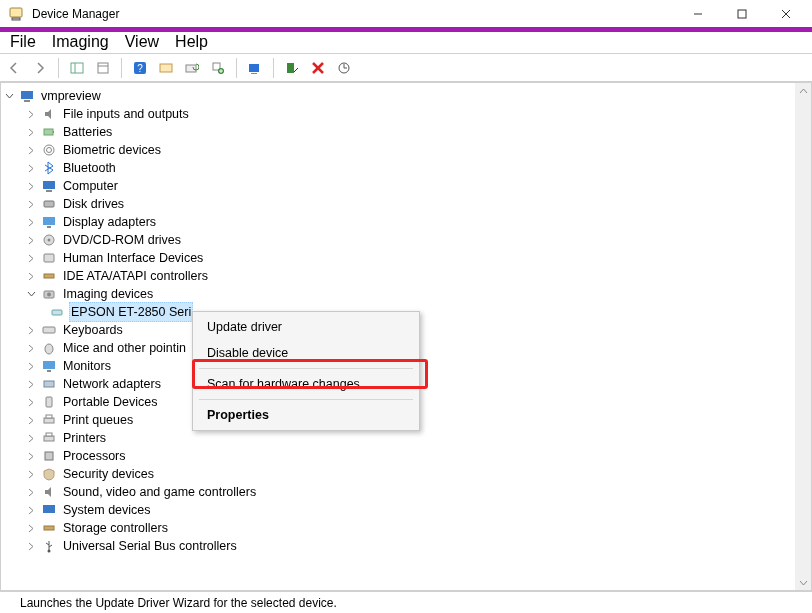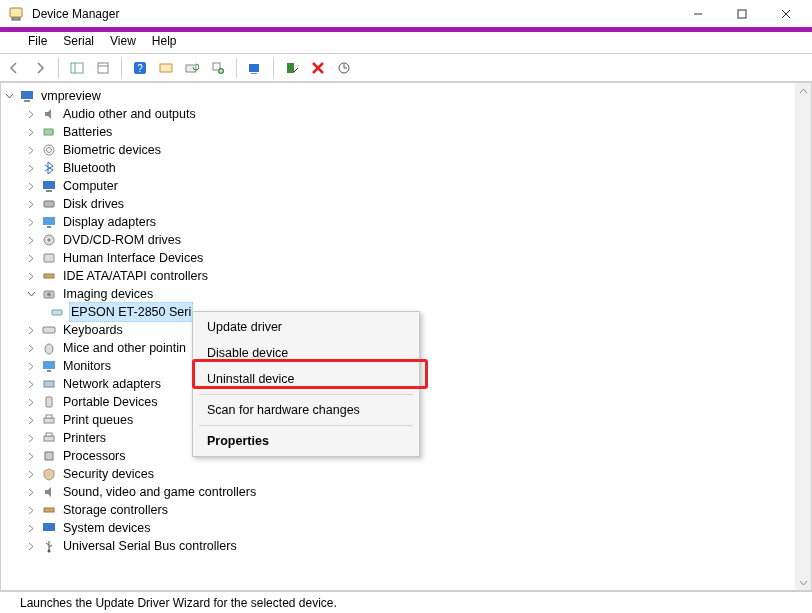--- a/index.html
+++ b/index.html
@@ -4,21 +4,21 @@
 <style>
 * { box-sizing: border-box; margin: 0; padding: 0; font-family: "Segoe UI", Tahoma, sans-serif; }
 html, body { width: 812px; height: 613px; background: #fff; overflow: hidden; }
 
 .titlebar { height: 32px; display: flex; align-items: center; padding: 0 4px 0 8px; border-bottom: 5px solid #a21caf; }
 .titlebar .icon { width: 16px; height: 16px; margin-right: 8px; }
 .titlebar .title { font-size: 12px; flex: 1; }
 .titlebar .ctl { width: 44px; height: 30px; display: flex; align-items: center; justify-content: center; }
 .titlebar svg { display: block; }
 
-.menubar { height: 22px; display: flex; align-items: flex-start; padding: 0 20px; gap: 0; font-size: 12px; border-bottom: 1px solid #d0d0d0; }
+.menubar { height: 22px; display: flex; align-items: flex-end; padding: 0 2px; gap: 0; font-size: 16px; border-bottom: 1px solid #d0d0d0; }
 .menubar .item { padding: 2px 8px; }
 
 .toolbar { height: 28px; display: flex; align-items: center; padding: 2px 4px; gap: 6px; border-bottom: 1px solid #d0d0d0; }
 .toolbar .btn { width: 20px; height: 20px; display: flex; align-items: center; justify-content: center; }
 .toolbar .sep { width: 1px; height: 20px; background: #d0d0d0; margin: 0 2px; }
 
 .treepane { position: relative; width: 100%; height: calc(613px - 32px - 22px - 28px - 22px); border: 1px solid #d0d0d0; overflow: hidden; }
 .tree { padding: 4px 2px 4px 2px; font-size: 12.5px; user-select: none; }
 .node { display: flex; align-items: center; height: 18px; line-height: 18px; white-space: nowrap; }
 .chev { width: 12px; height: 12px; margin-right: 2px; display: inline-flex; align-items: center; justify-content: center; }
@@ -69,21 +69,21 @@
   <div class="ctl">
       <svg width="10" height="10" viewBox="0 0 10 10">
         <line x1="1" y1="1" x2="9" y2="9" stroke="#333"></line>
         <line x1="9" y1="1" x2="1" y2="9" stroke="#333"></line>
       </svg>
     </div>
 </div>
 
 <div class="menubar">
   <div class="item">File</div>
-  <div class="item">Serial</div>
+  <div class="item">Imaging</div>
   <div class="item">View</div>
   <div class="item">Help</div>
 </div>
 
 <div class="toolbar">
   <div class="btn">
       <svg width="14" height="14" viewBox="0 0 14 14">
         <path d="M9 2 L4 7 L9 12" stroke="#888" stroke-width="1.5" fill="none"></path>
       </svg>
     </div>
@@ -181,21 +181,21 @@
         <span class="chev">
           <svg width="9" height="9" viewBox="0 0 9 9">
             <path d="M2 1 L6 4.5 L2 8" stroke="#888"></path>
           </svg>
         </span>
         <span class="devicon">
           <svg width="14" height="14" viewBox="0 0 14 14">
             <path d="M3 5 L6 5 L9 2 L9 12 L6 9 L3 9 Z" fill="#888" stroke="none"></path>
           </svg>
         </span>
-        <span class="label-box">Audio other and outputs</span>
+        <span class="label-box">File inputs and outputs</span>
       </div>
     <div class="node indent2">
         <span class="chev">
           <svg width="9" height="9" viewBox="0 0 9 9">
             <path d="M2 1 L6 4.5 L2 8" stroke="#888"></path>
           </svg>
         </span>
         <span class="devicon">
           <svg width="14" height="14" viewBox="0 0 14 14">
             <rect x="2" y="4" width="9" height="6" fill="#aca" stroke="#6a6"></rect>
@@ -471,37 +471,37 @@
         <span class="label-box">Sound, video and game controllers</span>
       </div>
     <div class="node indent2">
         <span class="chev">
           <svg width="9" height="9" viewBox="0 0 9 9">
             <path d="M2 1 L6 4.5 L2 8" stroke="#888"></path>
           </svg>
         </span>
         <span class="devicon">
           <svg width="14" height="14" viewBox="0 0 14 14">
+            <rect x="1" y="2" width="12" height="8" fill="#3a78c8" stroke="none"></rect>
+          </svg>
+        </span>
+        <span class="label-box">System devices</span>
+      </div>
+    <div class="node indent2">
+        <span class="chev">
+          <svg width="9" height="9" viewBox="0 0 9 9">
+            <path d="M2 1 L6 4.5 L2 8" stroke="#888"></path>
+          </svg>
+        </span>
+        <span class="devicon">
+          <svg width="14" height="14" viewBox="0 0 14 14">
             <rect x="2" y="5" width="10" height="4" fill="#c9a96a" stroke="#9a7a3a"></rect>
           </svg>
         </span>
         <span class="label-box">Storage controllers</span>
-      </div>
-    <div class="node indent2">
-        <span class="chev">
-          <svg width="9" height="9" viewBox="0 0 9 9">
-            <path d="M2 1 L6 4.5 L2 8" stroke="#888"></path>
-          </svg>
-        </span>
-        <span class="devicon">
-          <svg width="14" height="14" viewBox="0 0 14 14">
-            <rect x="1" y="2" width="12" height="8" fill="#3a78c8" stroke="none"></rect>
-          </svg>
-        </span>
-        <span class="label-box">System devices</span>
       </div>
     <div class="node indent2">
         <span class="chev">
           <svg width="9" height="9" viewBox="0 0 9 9">
             <path d="M2 1 L6 4.5 L2 8" stroke="#888"></path>
           </svg>
         </span>
         <span class="devicon">
           <svg width="14" height="14" viewBox="0 0 14 14">
             <path d="M7 2 L7 12 M7 6 L4 4 M7 8 L10 6" stroke="#555"></path>
@@ -522,21 +522,20 @@
     <div class="arr">
         <svg width="9" height="9" viewBox="0 0 9 9">
           <path d="M1 3 L4.5 7 L8 3" stroke="#888"></path>
         </svg>
       </div>
   </div>
 
   <div class="context-menu">
     <div class="mi">Update driver</div>
     <div class="mi">Disable device</div>
-    <div class="mi">Uninstall device</div>
     <div class="sep"></div>
     <div class="mi">Scan for hardware changes</div>
     <div class="sep"></div>
     <div class="mi bold">Properties</div>
   </div>
 
   <div class="highlight-box"></div>
 </div>
 
 <div class="statusbar">

